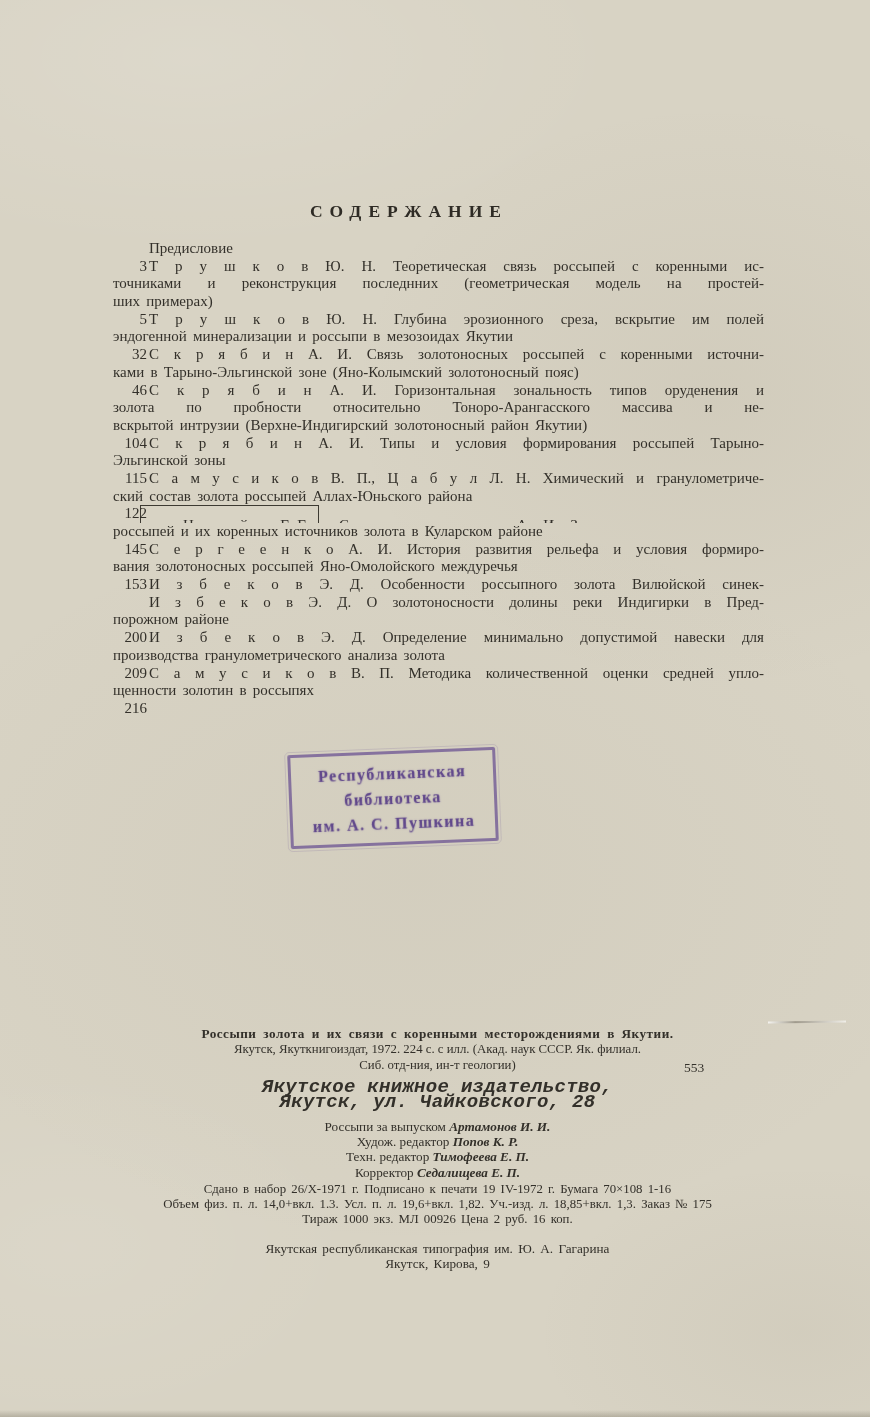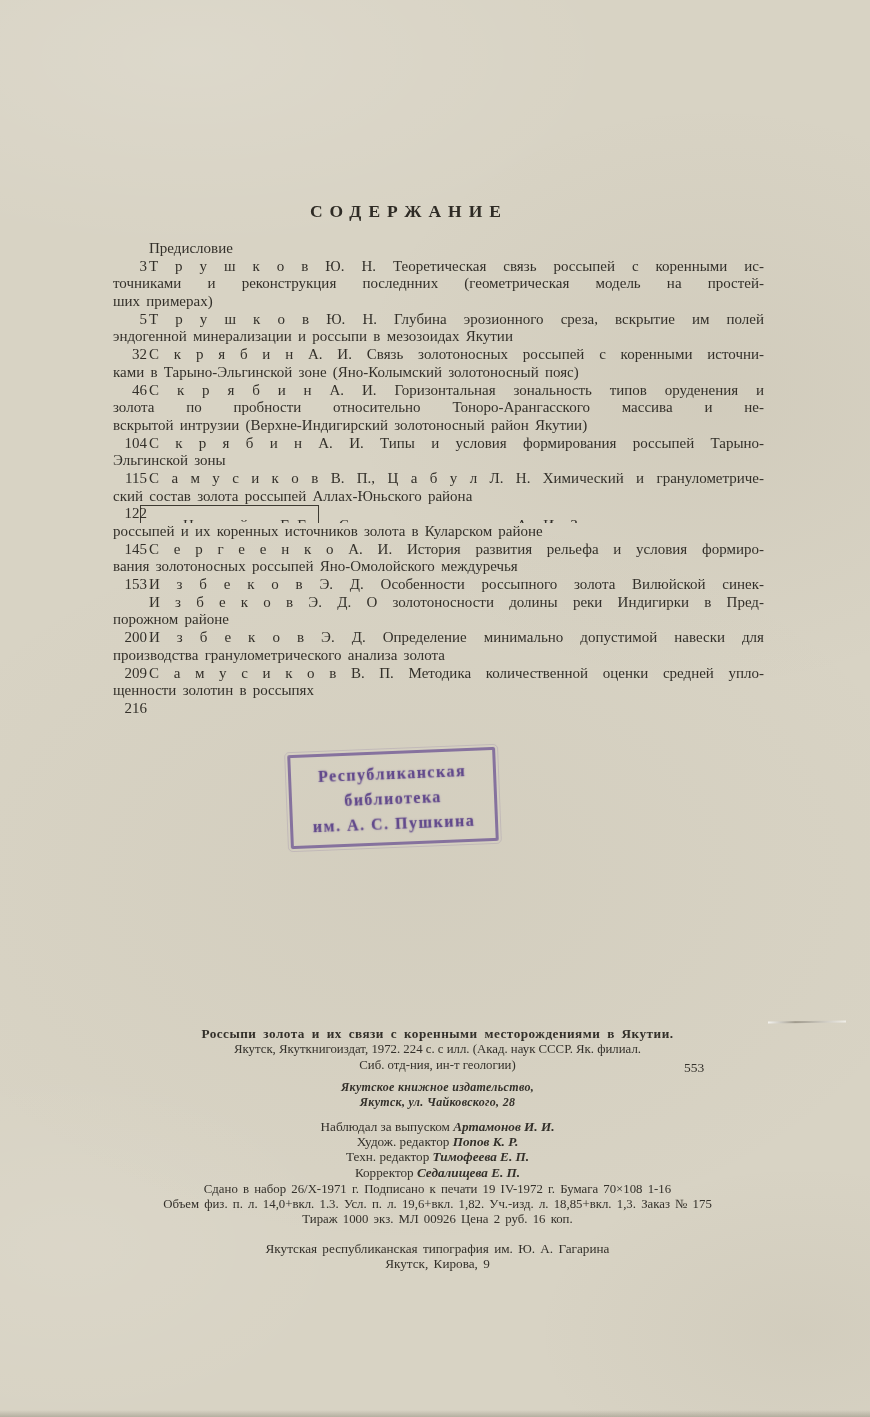--- a/index.html
+++ b/index.html
@@ -78,21 +78,21 @@
     font-weight:bold;font-size:16px;line-height:25px;letter-spacing:1.5px;
     color:rgba(86,58,134,0.82);
     text-shadow:0 0 1.6px rgba(86,58,134,0.55);
   }
 
   
   .c-center{position:absolute;left:110px;width:655px;text-align:center;}
   .colophon-head{top:1026px;font-size:12.8px;line-height:15.4px;}
   .c-title{font-weight:bold;font-size:13.2px;letter-spacing:0.5px;word-spacing:3px;margin-bottom:1px;}
   .code553{position:absolute;left:684px;top:1060px;font-size:13.5px;}
-  .publisher{top:1080px;font-size:12px;line-height:15.4px;font-style:italic;font-weight:bold;letter-spacing:0.3px;}
+  .publisher{top:1080px;font-size:19px;line-height:15.4px;font-style:italic;font-weight:bold;letter-spacing:0.3px;font-family:Liberation Mono, monospace;}
   .staff{top:1119px;font-size:13.2px;line-height:15.2px;}
   .staff .name{font-style:italic;font-weight:bold;}
   .printinfo{top:1182px;font-size:12.8px;line-height:14.8px;word-spacing:2px;}
   .printer{top:1241px;font-size:13.2px;line-height:15.4px;word-spacing:2px;}
 
   .scratch{
     position:absolute;left:768px;top:1021px;width:78px;height:2px;
     background:linear-gradient(to right, rgba(255,255,255,0.75), rgba(70,64,52,0.38) 35%, rgba(255,255,255,0.6));
     transform:rotate(-0.6deg);
   }
@@ -194,21 +194,21 @@
   </div>
 
   <div class="code553">553</div>
 
   <div class="c-center publisher">
     <div>Якутское книжное издательство,</div>
     <div>Якутск, ул. Чайковского, 28</div>
   </div>
 
   <div class="c-center staff">
-      <div class="staff-line"><span>Наблюдал за выпуском </span><span class="name">Артамонов И. И.</span></div>
+      <div class="staff-line"><span>Россыпи за выпуском </span><span class="name">Артамонов И. И.</span></div>
       <div class="staff-line"><span>Худож. редактор </span><span class="name">Попов К. Р.</span></div>
       <div class="staff-line"><span>Техн. редактор </span><span class="name">Тимофеева Е. П.</span></div>
       <div class="staff-line"><span>Корректор </span><span class="name">Седалищева Е. П.</span></div>
     </div>
 
   <div class="c-center printinfo">
     <div>Сдано в набор 26/X-1971 г. Подписано к печати 19 IV-1972 г. Бумага 70×108 1-16</div>
     <div>Объем физ. п. л. 14,0+вкл. 1.3. Усл. п. л. 19,6+вкл. 1,82. Уч.-изд. л. 18,85+вкл. 1,3. Заказ № 175</div>
     <div>Тираж 1000 экз. МЛ 00926 Цена 2 руб. 16 коп.</div>
   </div>

